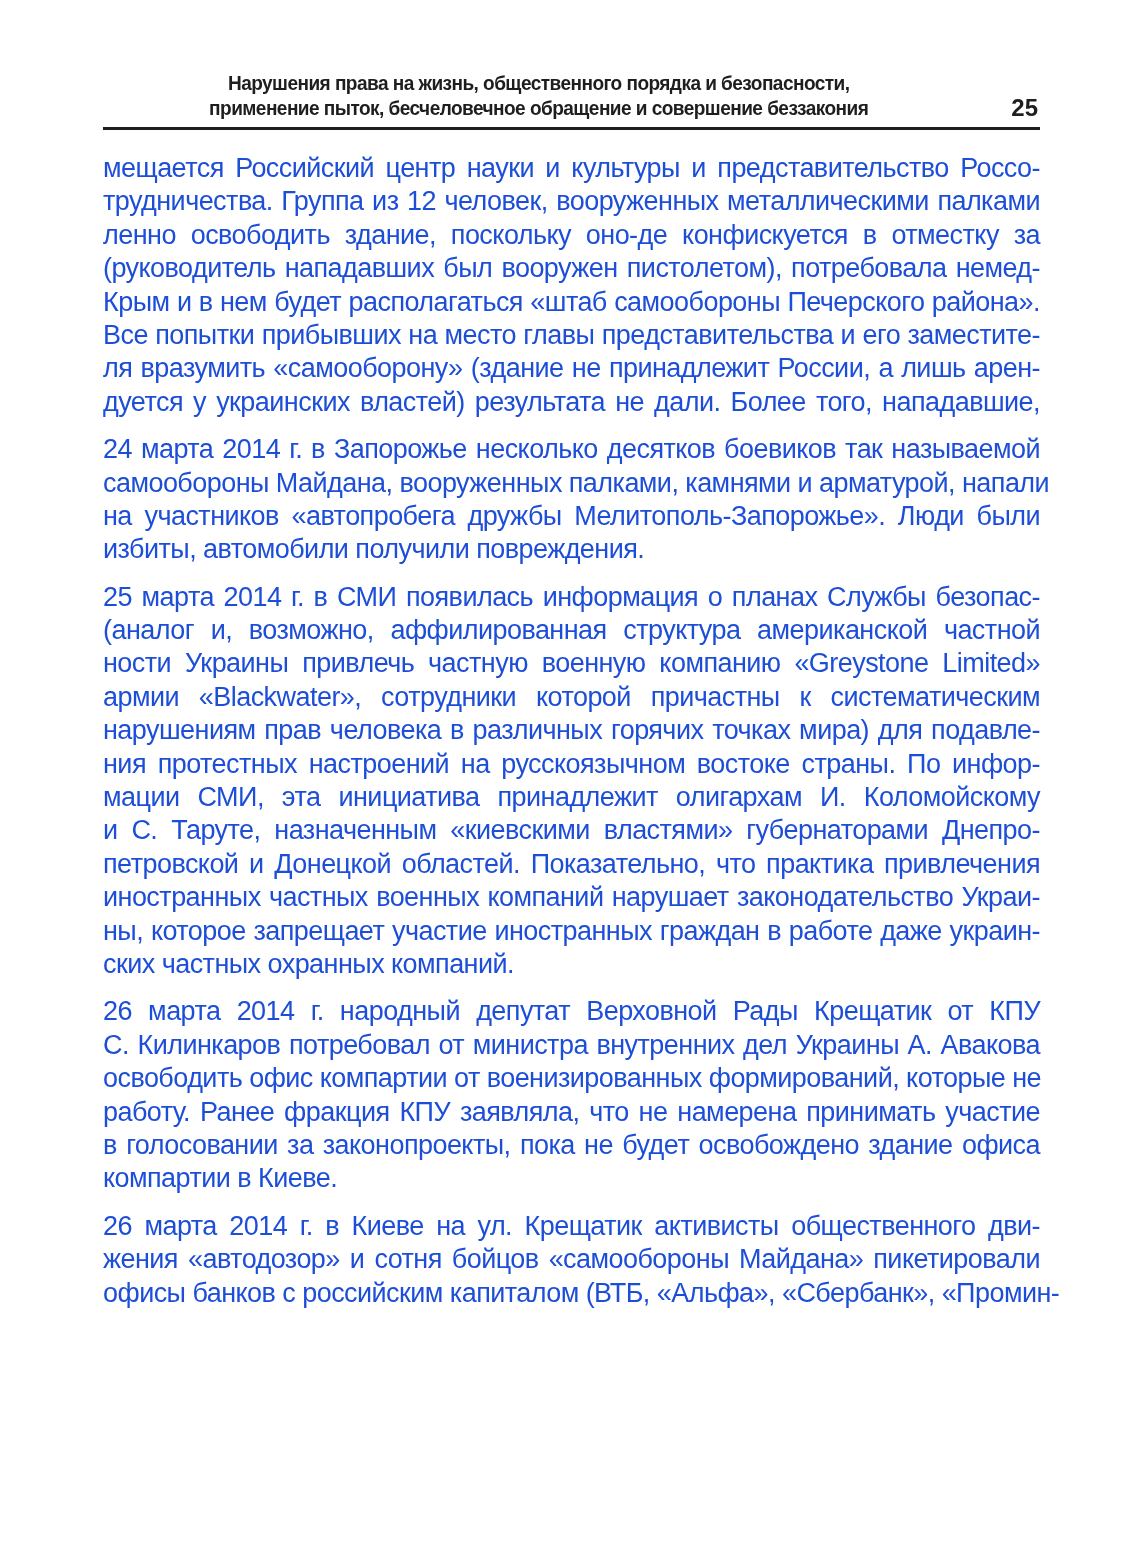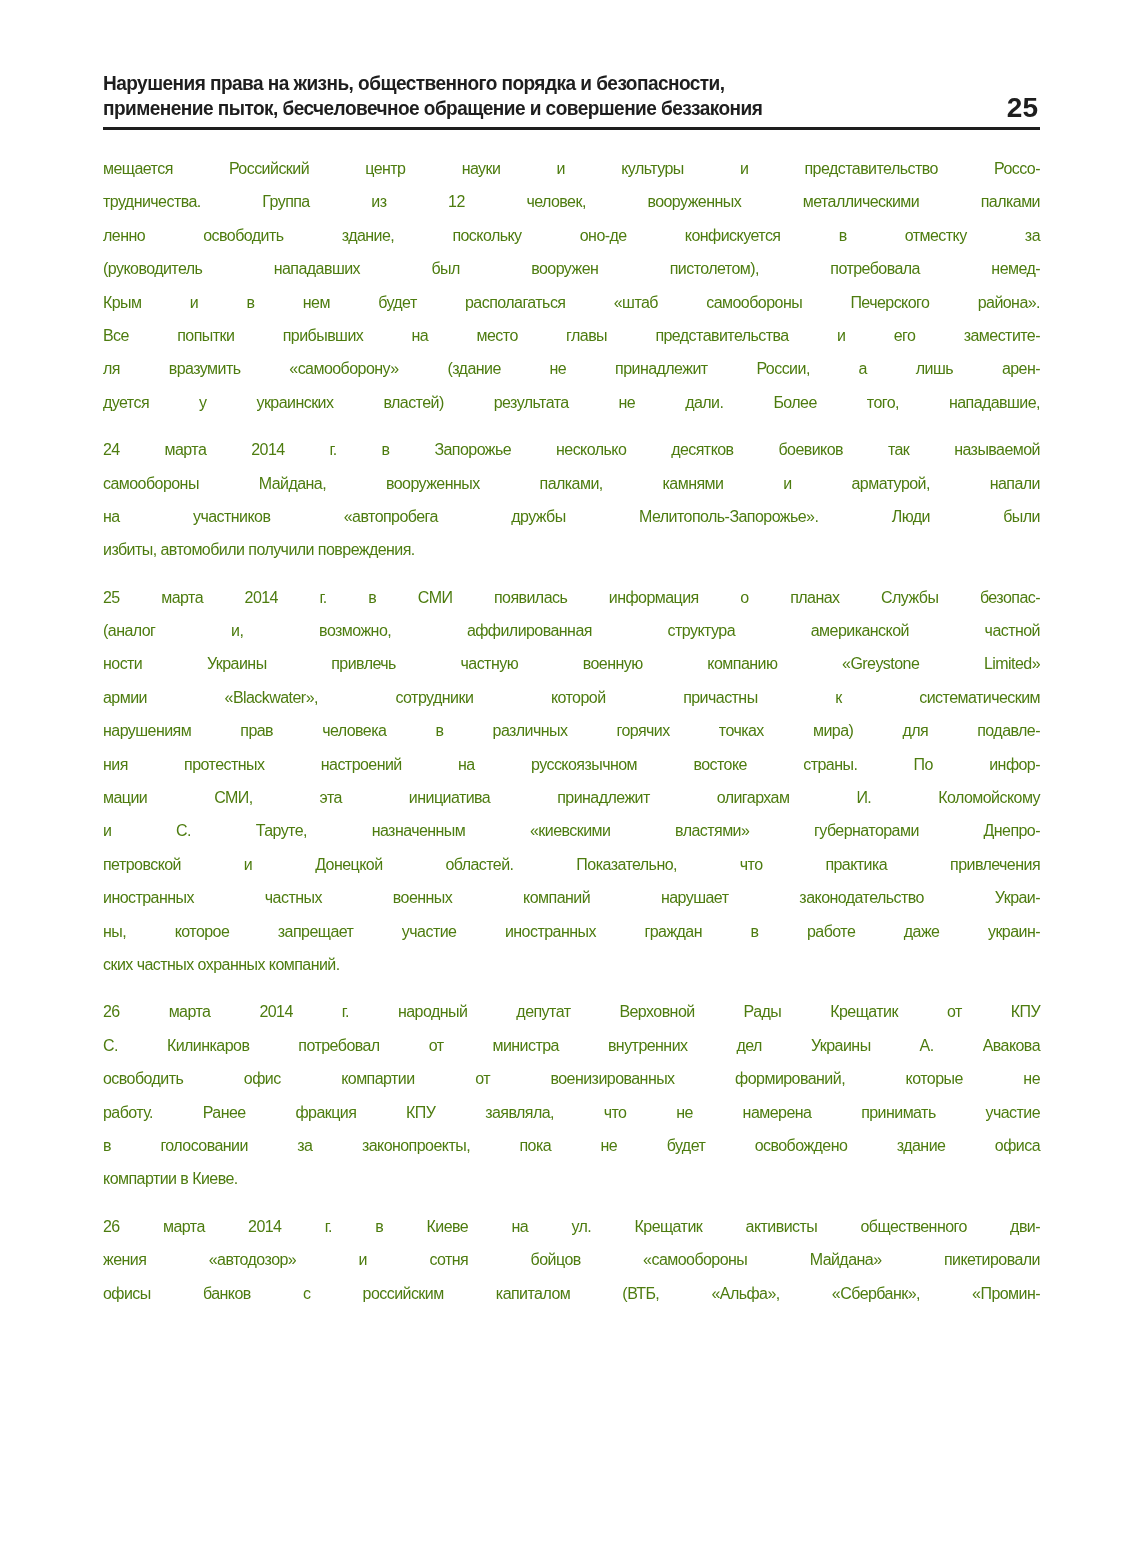--- a/index.html
+++ b/index.html
@@ -17,37 +17,38 @@
     }
     .page {
       position: absolute;
       left: 103px;
       top: 70px;
       width: 937px;
     }
     .running-header {
       position: relative;
       height: 56px;
+      text-align: center;
     }
     .header-title {
       font-weight: bold;
       font-size: 20.5px;
       line-height: 25px;
       letter-spacing: -0.6px;
       transform: scaleX(0.93);
       transform-origin: left top;
       white-space: nowrap;
       color: #1e1e1e;
     }
     .page-number {
       position: absolute;
       right: 2px;
       top: 25px;
       font-weight: bold;
-      font-size: 28px;
+      font-size: 24px;
       line-height: 26px;
       color: #1e1e1e;
     }
     .header-rule {
       position: absolute;
       left: 0;
       top: 57px;
       width: 937px;
       height: 3px;
       background: #1e1e1e;
@@ -57,27 +58,27 @@
       left: 0;
       top: 82px;
       width: 937px;
     }
     .para {
       margin: 0 0 14px 0;
     }
     .line {
       display: block;
       height: 33.4px;
-      font-size: 16px;
+      font-size: 27px;
       line-height: 33.4px;
       white-space: nowrap;
       text-align: justify;
       text-align-last: justify;
       letter-spacing: -0.55px;
-      color: #4d7c0f;
+      color: #1d4ed8;
     }
     .line.last {
       text-align-last: left;
     }
     .date {
       font-weight: normal;
     }
   </style>
 </head>
 <body>

